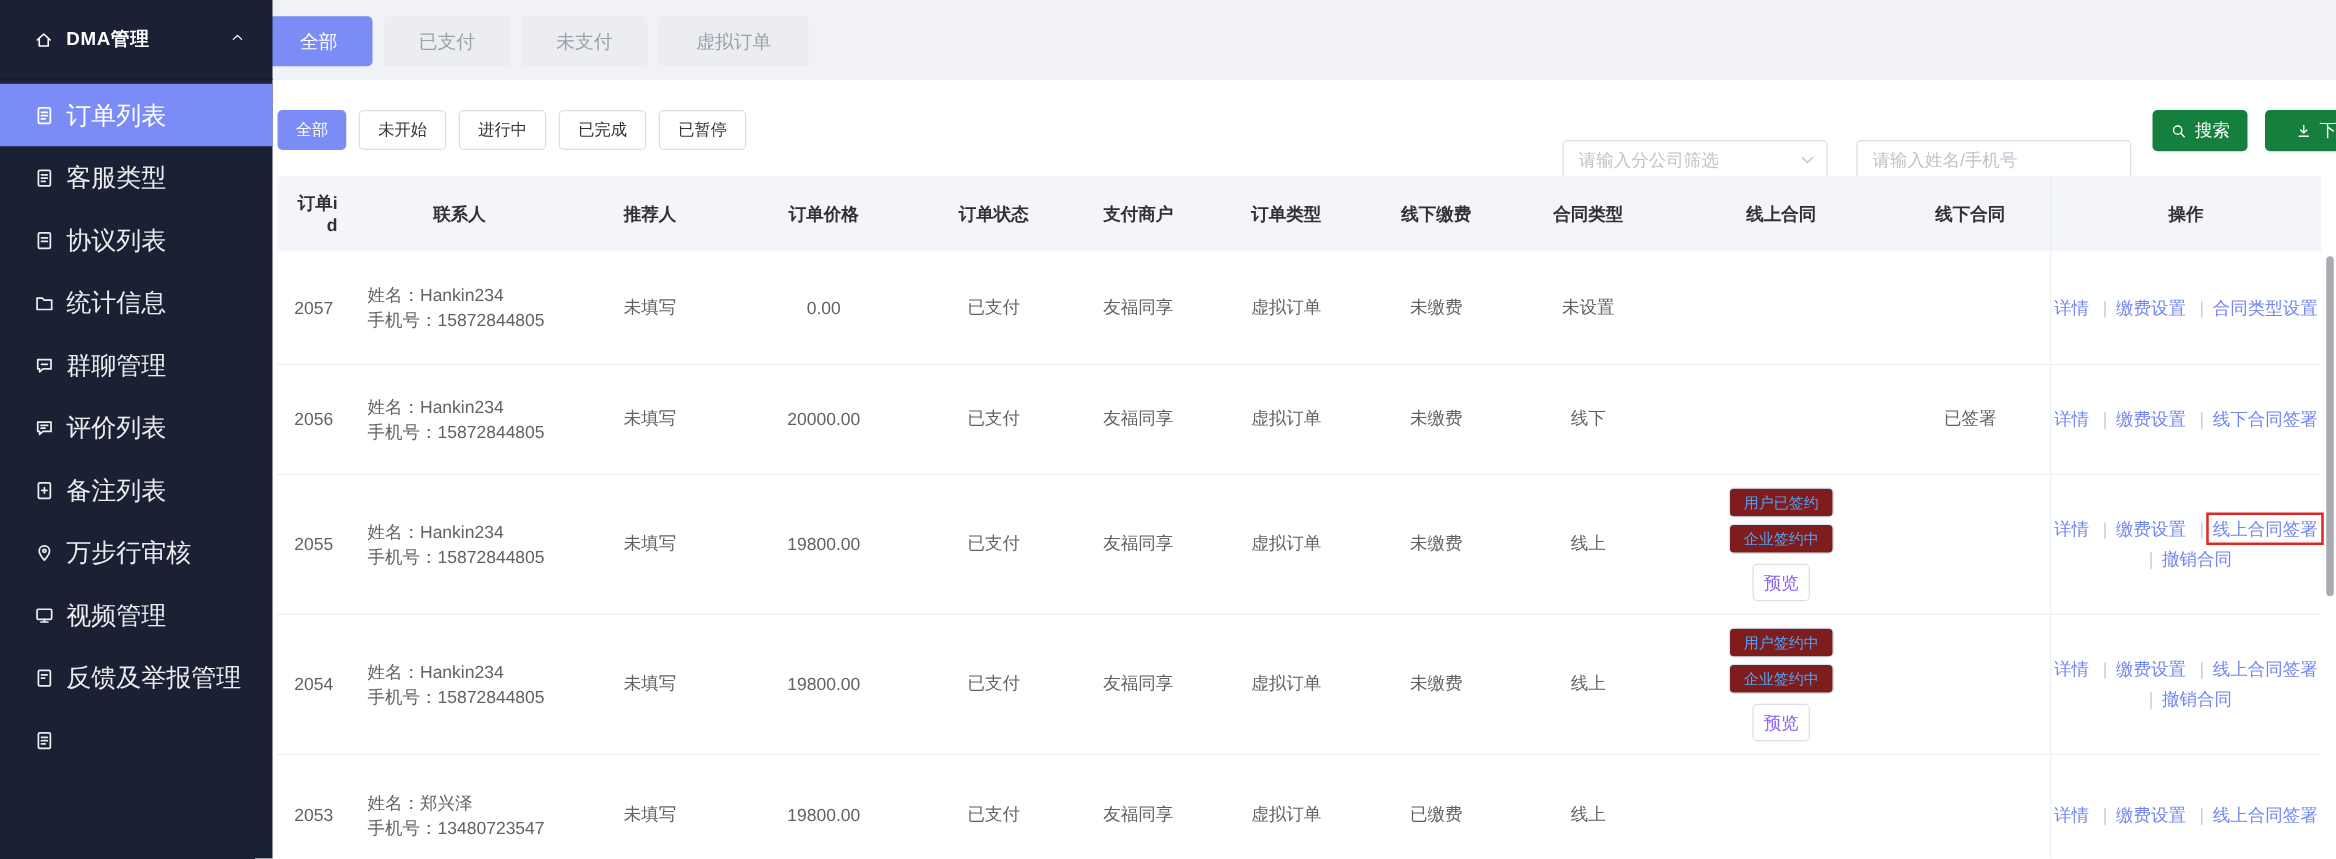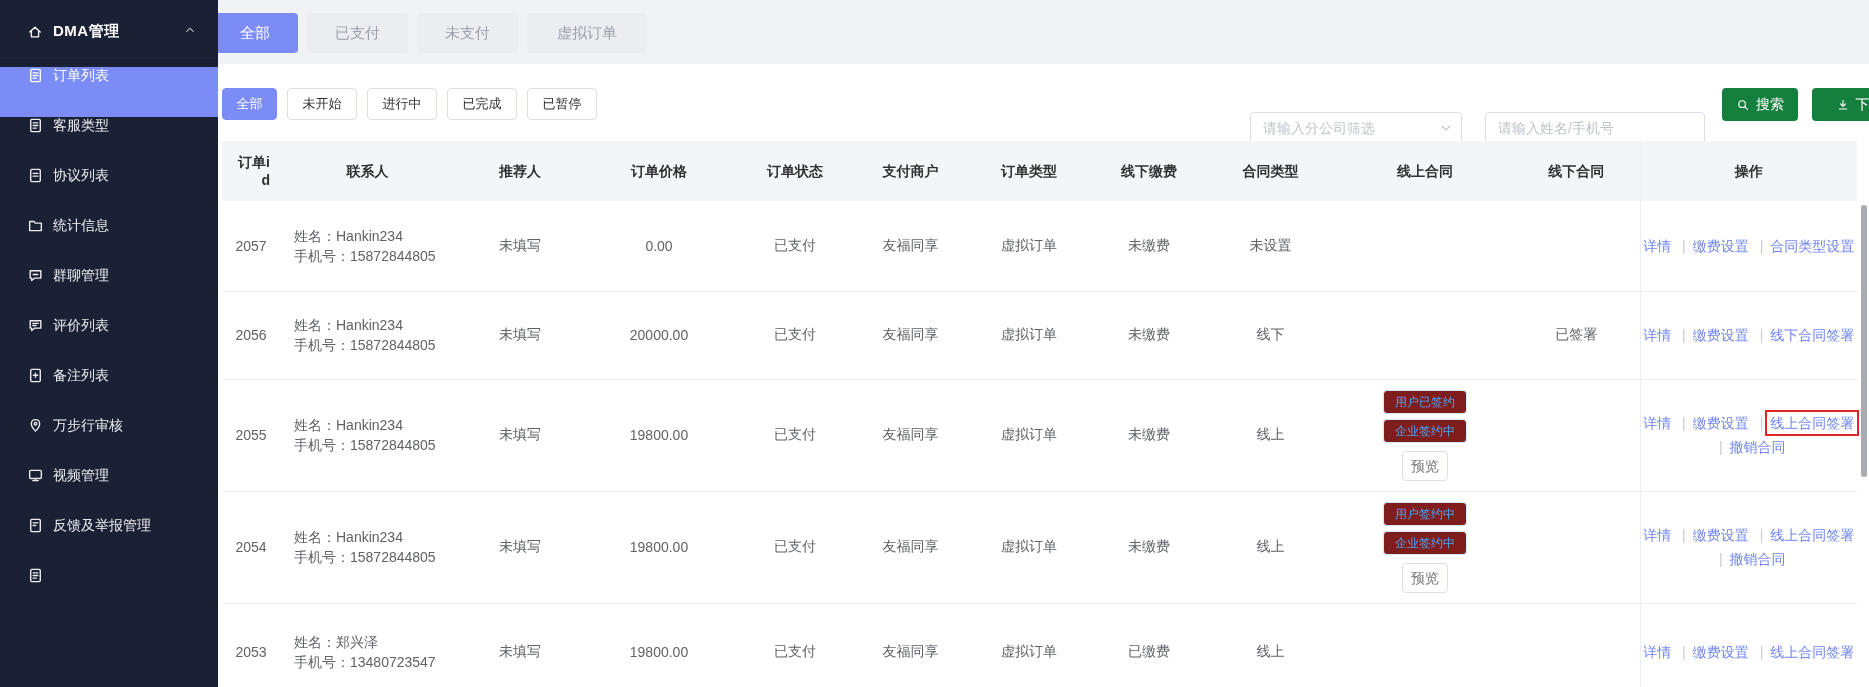--- a/index.html
+++ b/index.html
@@ -7,22 +7,22 @@
   body { font-family:"Liberation Sans","DejaVu Sans",sans-serif; }
   #app { position:relative; width:1869px; height:687px; overflow:hidden; background:#fff; }
 
   
   .sidebar { position:absolute; left:0; top:0; width:218px; height:687px; background:#1a2135; z-index:5; }
   .side-header { height:64px; display:flex; align-items:center; padding-left:27px; color:#fff;
                  border-bottom:1px solid #131a2c; cursor:pointer; position:relative; }
   .side-header .ttl { font-size:15px; font-weight:bold; margin-left:10px; letter-spacing:.5px; }
   .side-header .chev { position:absolute; right:22px; top:24px; }
   .side-list { padding-top:3px; }
-  .side-item { height:50px; display:flex; align-items:flex-start; padding-left:27px;
-               color:rgba(255,255,255,.92); font-size:14px; cursor:pointer; }
+  .side-item { height:50px; display:flex; align-items:center; padding-left:27px;
+               color:rgba(255,255,255,.92); font-size:20px; cursor:pointer; }
   .side-item.active { background:#7b8cf7; color:#fff; }
   .side-item .icon { width:17px; height:17px; margin-right:9px; display:inline-flex; }
   .icon svg { width:100%; height:100%; display:block; }
 
   
   .topbar { position:absolute; left:202px; top:0; width:1667px; height:64px; background:#f0f2f5;
             display:flex; align-items:flex-start; padding:13px 0 0 10px; gap:9px; }
   .tab { height:40px; border-radius:4px; font-size:15px; display:flex; align-items:center;
          justify-content:center; cursor:pointer; background:#ebedf1; color:#9ba0ab; }
   .tab.active { background:#7b8cf7; color:#fff; }
@@ -62,21 +62,21 @@
        border-bottom:1px solid #ebeef5; padding:10px 0; }
   col.c1{width:58px;} col.c2{width:175px;} col.c3{width:130px;} col.c4{width:148px;}
   col.c5{width:124px;} col.c6{width:107px;} col.c7{width:130px;} col.c8{width:110px;}
   col.c9{width:133px;} col.c10{width:176px;} col.c11{width:127px;} col.c12{width:217px;}
   th.op-col, td.op-col { border-left:1px solid #ebeef5; }
   .contact { width:152px; margin-left:14px; text-align:left; line-height:20px; word-break:break-all; }
 
   .badge-stack { display:flex; flex-direction:column; align-items:center; gap:5px; }
   .badge { font-size:12px; color:#4da3f5; background:#7f1d1d; border:1px solid #d3e9fc;
            border-radius:4px; padding:4px 11px; line-height:14px; }
-  .preview-btn { margin-top:3px; font-size:14px; color:#737373; background:#fff;
+  .preview-btn { margin-top:3px; font-size:14px; color:#8b5cf6; background:#fff;
                  border:1px solid #dcdfe6; border-radius:4px; padding:6px 8px;
                  cursor:pointer; font-family:inherit; line-height:16px; }
 
   .actions { width:212px; margin:0 auto; line-height:24px; }
   .act-link { color:#7285f2; cursor:pointer; text-decoration:none; }
   .act-link.boxed { outline:2px solid #e12626; outline-offset:3px; }
   .grp { white-space:nowrap; }
   .sep { color:#c8ccd6; margin:0 7px; }
 
   

